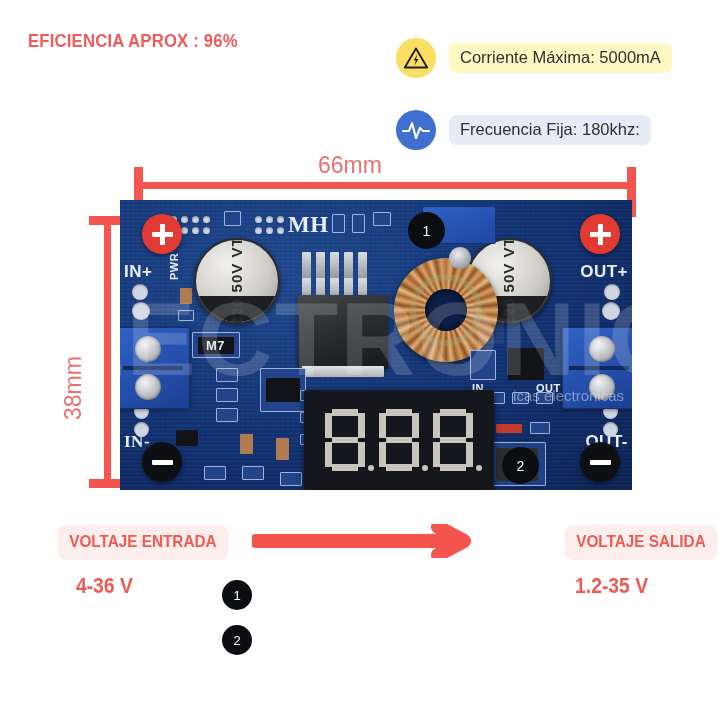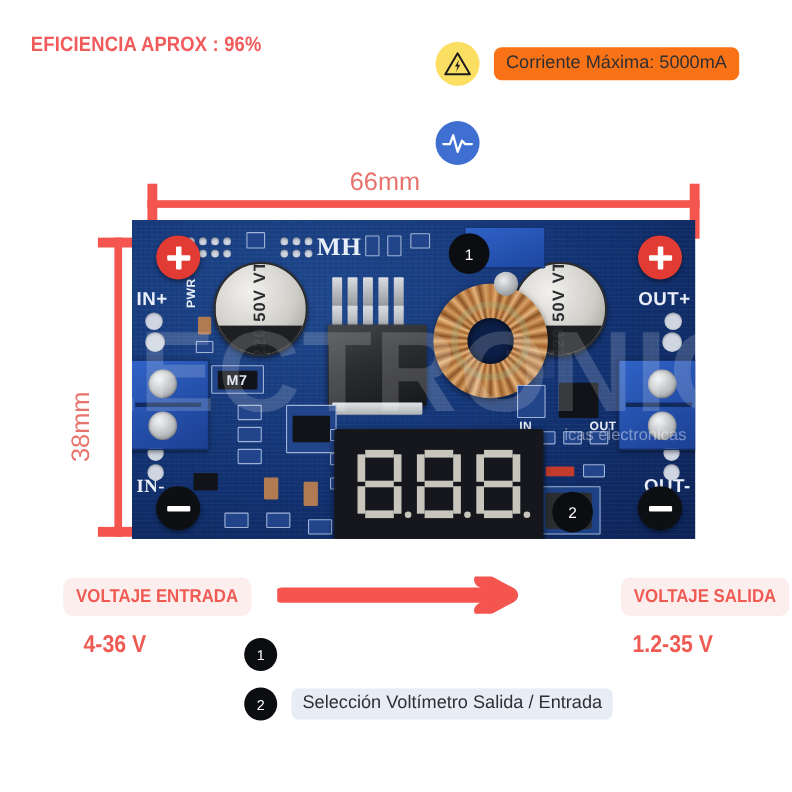--- a/index.html
+++ b/index.html
@@ -25,21 +25,21 @@
   .callout .ico {
     width: 40px; height: 40px; border-radius: 50%;
     display: flex; align-items: center; justify-content: center; flex: 0 0 auto;
   }
   .ico-warn { background: #fbdf63; }
   .ico-freq { background: #3f6fd0; }
   .callout .pill {
     border-radius: 7px; padding: 5px 11px 6px;
     font-size: 16.5px; color: #2e2f33; white-space: nowrap;
   }
-  .pill-warn { background: #f97316; }
+  .pill-warn { background: #fef9c3; }
   .pill-freq { background: #e7ebf5; }
 
   
   .dimred { position: absolute; background: #f4564f; }
   .dim-label {
     position: absolute; color: #e8736d; font-size: 23px;
     font-family: "Liberation Sans", sans-serif; white-space: nowrap;
   }
 
   
@@ -202,20 +202,21 @@
     </div>
     <div class="pill pill-warn">Corriente Máxima: 5000mA</div>
   </div>
 
   <div class="callout" style="left:396px; top:110px;">
     <div class="ico ico-freq">
       <svg width="30" height="22" viewBox="0 0 30 22" aria-hidden="true">
         <polyline points="2,12 8,12 11,4 15,19 19,9 22,12 28,12" fill="none" stroke="#ffffff" stroke-width="2.1" stroke-linecap="round" stroke-linejoin="round"></polyline>
       </svg>
     </div>
+    <div class="pill pill-freq">Frecuencia Fija: 180khz:</div>
   </div>
 
   <div class="dim-label" style="left:318px; top:152px;">66mm</div>
   <div class="dimred" style="left:134px; top:182px; width:502px; height:7px;"></div>
   <div class="dimred" style="left:134px; top:167px; width:9px;  height:50px;"></div>
   <div class="dimred" style="left:627px; top:167px; width:9px;  height:50px;"></div>
 
   <div class="dim-label" style="left:60px; top:420px; transform:rotate(-90deg); transform-origin:left top;">38mm</div>
   <div class="dimred" style="left:104px; top:216px; width:7px; height:272px;"></div>
   <div class="dimred" style="left:89px;  top:216px; width:50px; height:9px;"></div>
@@ -426,16 +427,15 @@
       <line x1="4" y1="17" x2="196" y2="17" stroke="#f4564f" stroke-width="14" stroke-linecap="round"></line>
       <polyline points="186,3 212,17 186,31" fill="none" stroke="#f4564f" stroke-width="14" stroke-linecap="round" stroke-linejoin="round"></polyline>
     </svg>
   </div>
 
   <div class="legend-row" style="left:222px; top:580px;">
     <div class="legend-num">1</div>
   </div>
   <div class="legend-row" style="left:222px; top:625px;">
     <div class="legend-num">2</div>
-    <div class="legend-txt">Selección Voltímetro  Salida / Entrada</div>
   </div>
 
 </div>
 
 </body></html>

